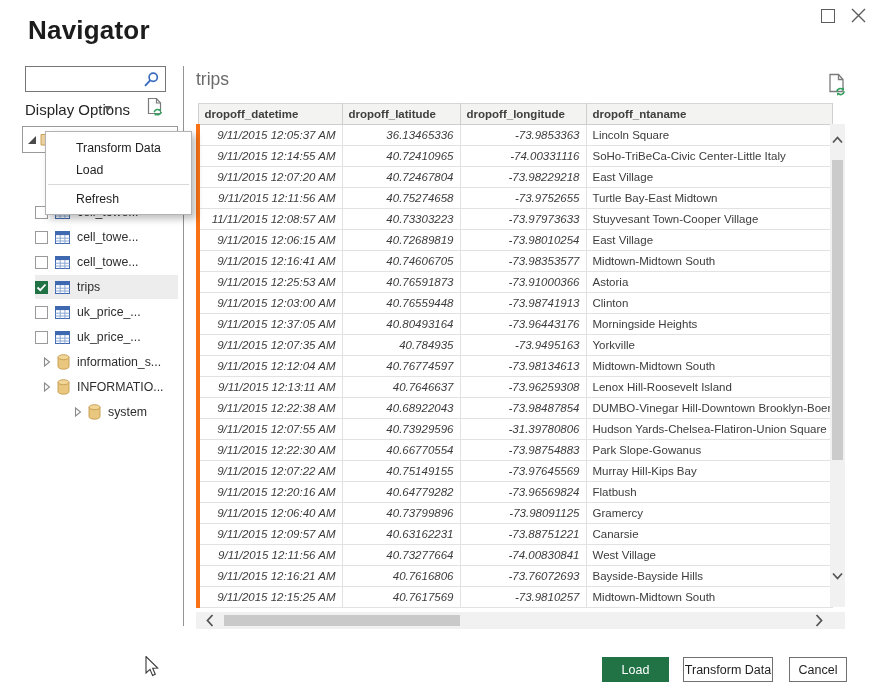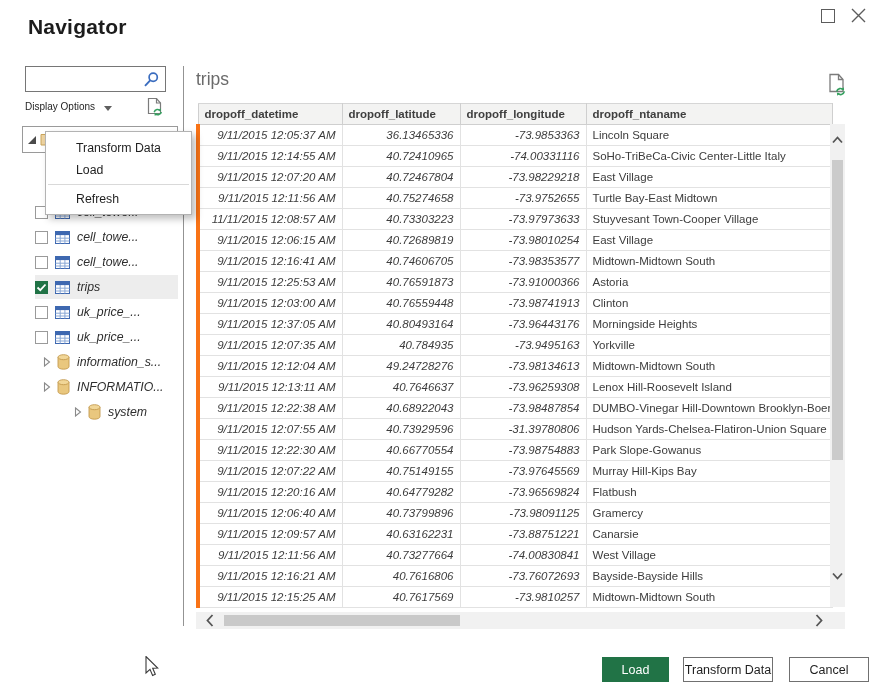--- a/index.html
+++ b/index.html
@@ -2,45 +2,45 @@
 <html><head>
 <meta charset="utf-8">
 <style>
   * { margin:0; padding:0; box-sizing:border-box; }
   html,body { width:873px; height:691px; background:#fff; overflow:hidden;
     font-family:"Liberation Sans", sans-serif; color:#333; position:relative; }
 
   .abs { position:absolute; }
 
   
-  .dlg-title { left:28px; top:15px; font-size:21px; font-weight:700; color:#1c1c1c; letter-spacing:.2px; }
+  .dlg-title { left:28px; top:15px; font-size:26px; font-weight:700; color:#1c1c1c; letter-spacing:.2px; }
   .win-max { left:821px; top:9px; width:14px; height:14px; border:1px solid #5c5c5c; background:#fff; }
   .win-close { left:850px; top:7px; width:17px; height:17px; }
 
   
   .search-box { left:25px; top:66px; width:141px; height:26px; border:1px solid #767676; background:#fff; }
   .search-input { position:absolute; left:4px; top:1px; width:112px; height:22px; border:none; outline:none;
       font:12px "Liberation Sans",sans-serif; background:transparent; }
   .search-ico { position:absolute; right:5px; top:4px; }
-  .disp-opt { left:25px; top:101px; font-size:10px; color:#252525; }
+  .disp-opt { left:25px; top:101px; font-size:15px; color:#252525; }
   .disp-caret { left:104px; top:106px; width:0; height:0; border-left:4px solid transparent; border-right:4px solid transparent; border-top:5px solid #5f5f5f; }
   .refresh-doc-sm { left:146px; top:97px; }
   .refresh-doc-lg { left:827px; top:73px; }
 
   .root-box { left:22px; top:126px; width:156px; height:27px; border:1px solid #9a9a9a; background:#fff; }
 
   .pane-divider { left:183px; top:66px; width:1px; height:560px; background:#939393; }
 
   
   .tree-row { left:35px; width:143px; height:24px; display:flex; align-items:center; }
   .tree-row.selected { background:#ededed; }
   .cbx { width:13px; height:13px; border:1px solid #9a9a9a; background:#fff; margin-right:7px; flex:0 0 13px; position:relative; }
   .cbx.checked { background:#217346; border-color:#217346; }
   .tree-ico { margin-right:7px; flex:0 0 auto; display:flex; }
-  .tree-lbl { font-size:12.3px; color:#2e2e2e; white-space:nowrap; overflow:hidden;font-style:italic; }
+  .tree-lbl { font-size:12.3px; color:#2e2e2e; white-space:nowrap; overflow:hidden; }
   .db-caret { margin:0 6px 0 8px; flex:0 0 auto; display:flex; }
 
   
   .ctx-menu { left:45px; top:131px; width:147px; background:#fff; border:1px solid #b3b3b3;
       box-shadow:4px 4px 7px rgba(0,0,0,.25); padding:5px 0 4px 0; z-index:50; }
   .ctx-item { height:22px; line-height:22px; padding-left:30px; font-size:12.3px; color:#1f1f1f; white-space:nowrap; }
   .ctx-sep { height:1px; background:#d9d9d9; margin:3px 2px; }
 
   
   .preview-title { left:196px; top:69px; font-size:17.5px; color:#6a6a6a; }
@@ -62,21 +62,21 @@
   .hscroll { left:196px; top:612px; width:649px; height:17px; background:#f1f1f1; }
   .hthumb { position:absolute; left:28px; top:3px; width:236px; height:11px; background:#c9c9c9; }
   .hleft { position:absolute; left:10px; top:2px; }
   .hright { position:absolute; right:22px; top:2px; }
 
   
   .btn { height:25px; font:12.5px "Liberation Sans",sans-serif; display:flex; align-items:center; justify-content:center; }
   .btn-load { left:602px; top:657px; width:67px; background:#217346; color:#fff; border:1px solid #217346; }
   .btn-plain { background:#fff; border:1px solid #707070; color:#1f1f1f; }
   .btn-transform { left:683px; top:657px; width:90px; }
-  .btn-cancel { left:789px; top:657px; width:80px; }
+  .btn-cancel { left:789px; top:657px; width:58px; }
 
   .cursor { left:145px; top:656px; z-index:99; }
 </style>
 </head>
 <body>
 
 <div class="abs dlg-title">Navigator</div>
 <div class="abs win-max"></div>
 <svg class="abs win-close" width="17" height="17" viewBox="0 0 17 17">
   <path d="M2,2 L15,15 M15,2 L2,15" stroke="#5c5c5c" stroke-width="1.4" fill="none"></path>
@@ -342,21 +342,21 @@
           <td class="txt">Morningside Heights</td>
         </tr>
         <tr>
           <td class="num">9/11/2015 12:07:35 AM</td>
           <td class="num">40.784935</td>
           <td class="num">-73.9495163</td>
           <td class="txt">Yorkville</td>
         </tr>
         <tr>
           <td class="num">9/11/2015 12:12:04 AM</td>
-          <td class="num">49.24728276</td>
+          <td class="num">40.76774597</td>
           <td class="num">-73.98134613</td>
           <td class="txt">Midtown-Midtown South</td>
         </tr>
         <tr>
           <td class="num">9/11/2015 12:13:11 AM</td>
           <td class="num">40.7646637</td>
           <td class="num">-73.96259308</td>
           <td class="txt">Lenox Hill-Roosevelt Island</td>
         </tr>
         <tr>

